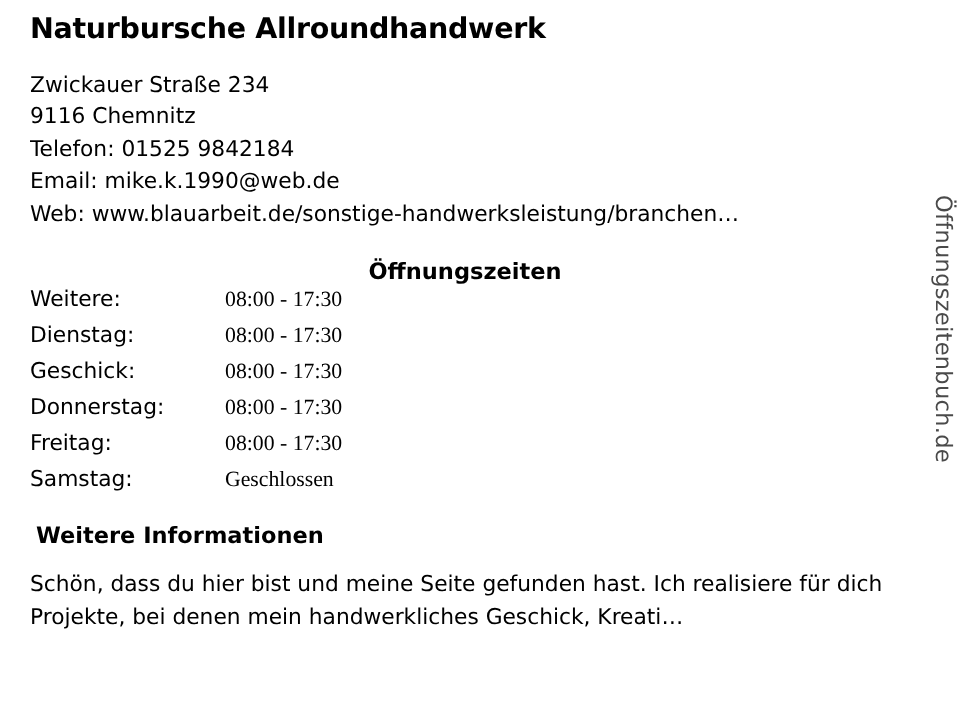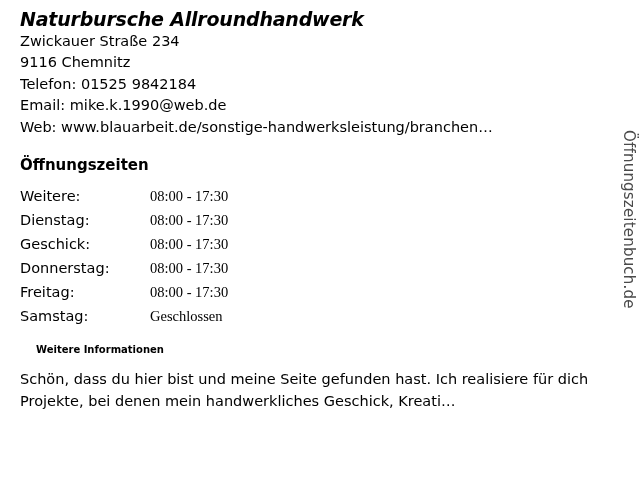--- a/index.html
+++ b/index.html
@@ -25,60 +25,60 @@
   .content {
     position: absolute;
     left: 20px;
     top: 8px;
     width: 580px;
   }
   .company-title {
     font-size: 19px;
     font-weight: bold;
     letter-spacing: -0.2px;
-    margin: 0 0 0 0;
+    margin: 0 0 16px 0;
     line-height: 1.2;
-    font-style: italic;
   }
   .address-block {
     font-size: 14.5px;
     line-height: 21.5px;
   }
   .address-line {
     white-space: nowrap;
     overflow: hidden;
     text-overflow: ellipsis;
     max-width: 580px;
   }
   .section-heading {
     font-size: 15px;
     font-weight: bold;
-    margin: 18px 0 14px 0;
+    margin: 18px 0 2px 0;
+    text-align: center;
   }
   .hours-table {
     border-collapse: collapse;
     font-size: 14.5px;
   }
   .hours-table td {
     padding: 0 0 8px 0;
     vertical-align: top;
     line-height: 16px;
   }
   .hours-day {
     width: 130px;
     white-space: nowrap;
   }
   .hours-time {
     white-space: nowrap;
     font-family: Liberation Serif, serif;
   }
   .info-heading {
-    font-size: 10px;
+    font-size: 15px;
     font-weight: bold;
-    margin: 12px 0 14px 16px;
+    margin: 12px 0 14px 4px;
   }
   .info-text {
     font-size: 14.5px;
     line-height: 21.5px;
     max-width: 578px;
     max-height: 43px;
     overflow: hidden;
   }
   .watermark {
     position: absolute;

